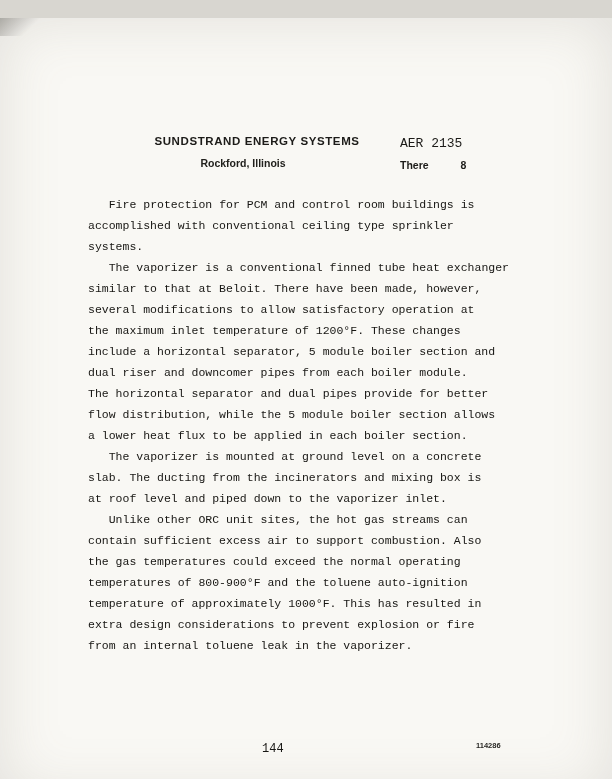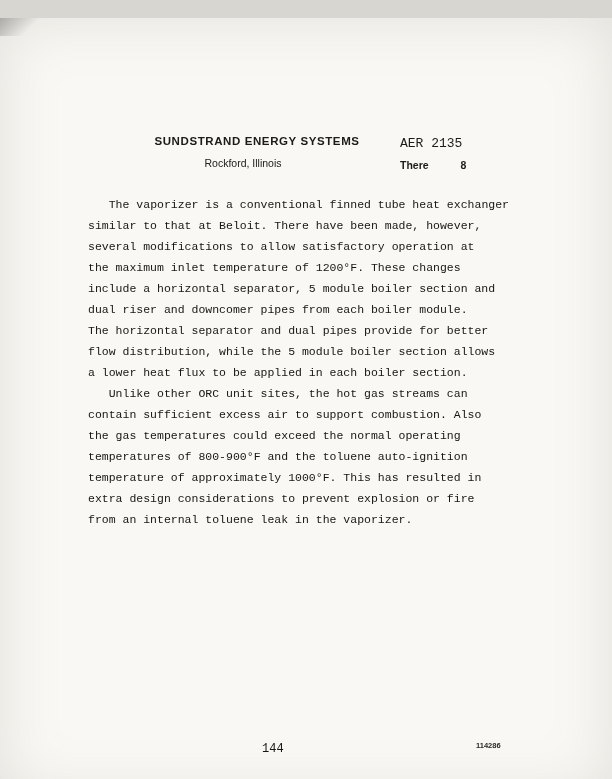--- a/index.html
+++ b/index.html
@@ -38,21 +38,21 @@
     color: #1c1b18;
     white-space: nowrap;
   }
   .letterhead-location {
     position: absolute;
     top: 139px;
     left: 243px;
     transform: translateX(-50%);
     font-family: "Liberation Sans", sans-serif;
     font-size: 10.5px;
-    font-weight: normal;
+    font-weight: bold;
     color: #22211d;
     white-space: nowrap;
   }
   .doc-number {
     position: absolute;
     top: 118px;
     left: 400px;
     font-family: "Liberation Mono", monospace;
     font-size: 13px;
     color: #1c1b18;
@@ -121,32 +121,38 @@
 
   <div class="letterhead-location">Rockford, Illinois</div>
 
   <div class="doc-number">AER 2135</div>
 
   <div class="page-ref">
     <span>There</span><span class="page-num">8</span>
   </div>
 
   <div class="body-text">
+    <p class="para">   Fire protection for PCM and control room buildings is
+accomplished with conventional ceiling type sprinkler
+systems.</p>
 
 
     <p class="para">   The vaporizer is a conventional finned tube heat exchanger
 similar to that at Beloit. There have been made, however,
 several modifications to allow satisfactory operation at
 the maximum inlet temperature of 1200°F. These changes
 include a horizontal separator, 5 module boiler section and
 dual riser and downcomer pipes from each boiler module.
 The horizontal separator and dual pipes provide for better
 flow distribution, while the 5 module boiler section allows
 a lower heat flux to be applied in each boiler section.</p>
 
+    <p class="para">   The vaporizer is mounted at ground level on a concrete
+slab. The ducting from the incinerators and mixing box is
+at roof level and piped down to the vaporizer inlet.</p>
 
     <p class="para">   Unlike other ORC unit sites, the hot gas streams can
 contain sufficient excess air to support combustion. Also
 the gas temperatures could exceed the normal operating
 temperatures of 800-900°F and the toluene auto-ignition
 temperature of approximately 1000°F. This has resulted in
 extra design considerations to prevent explosion or fire
 from an internal toluene leak in the vaporizer.</p>
 
   </div>

